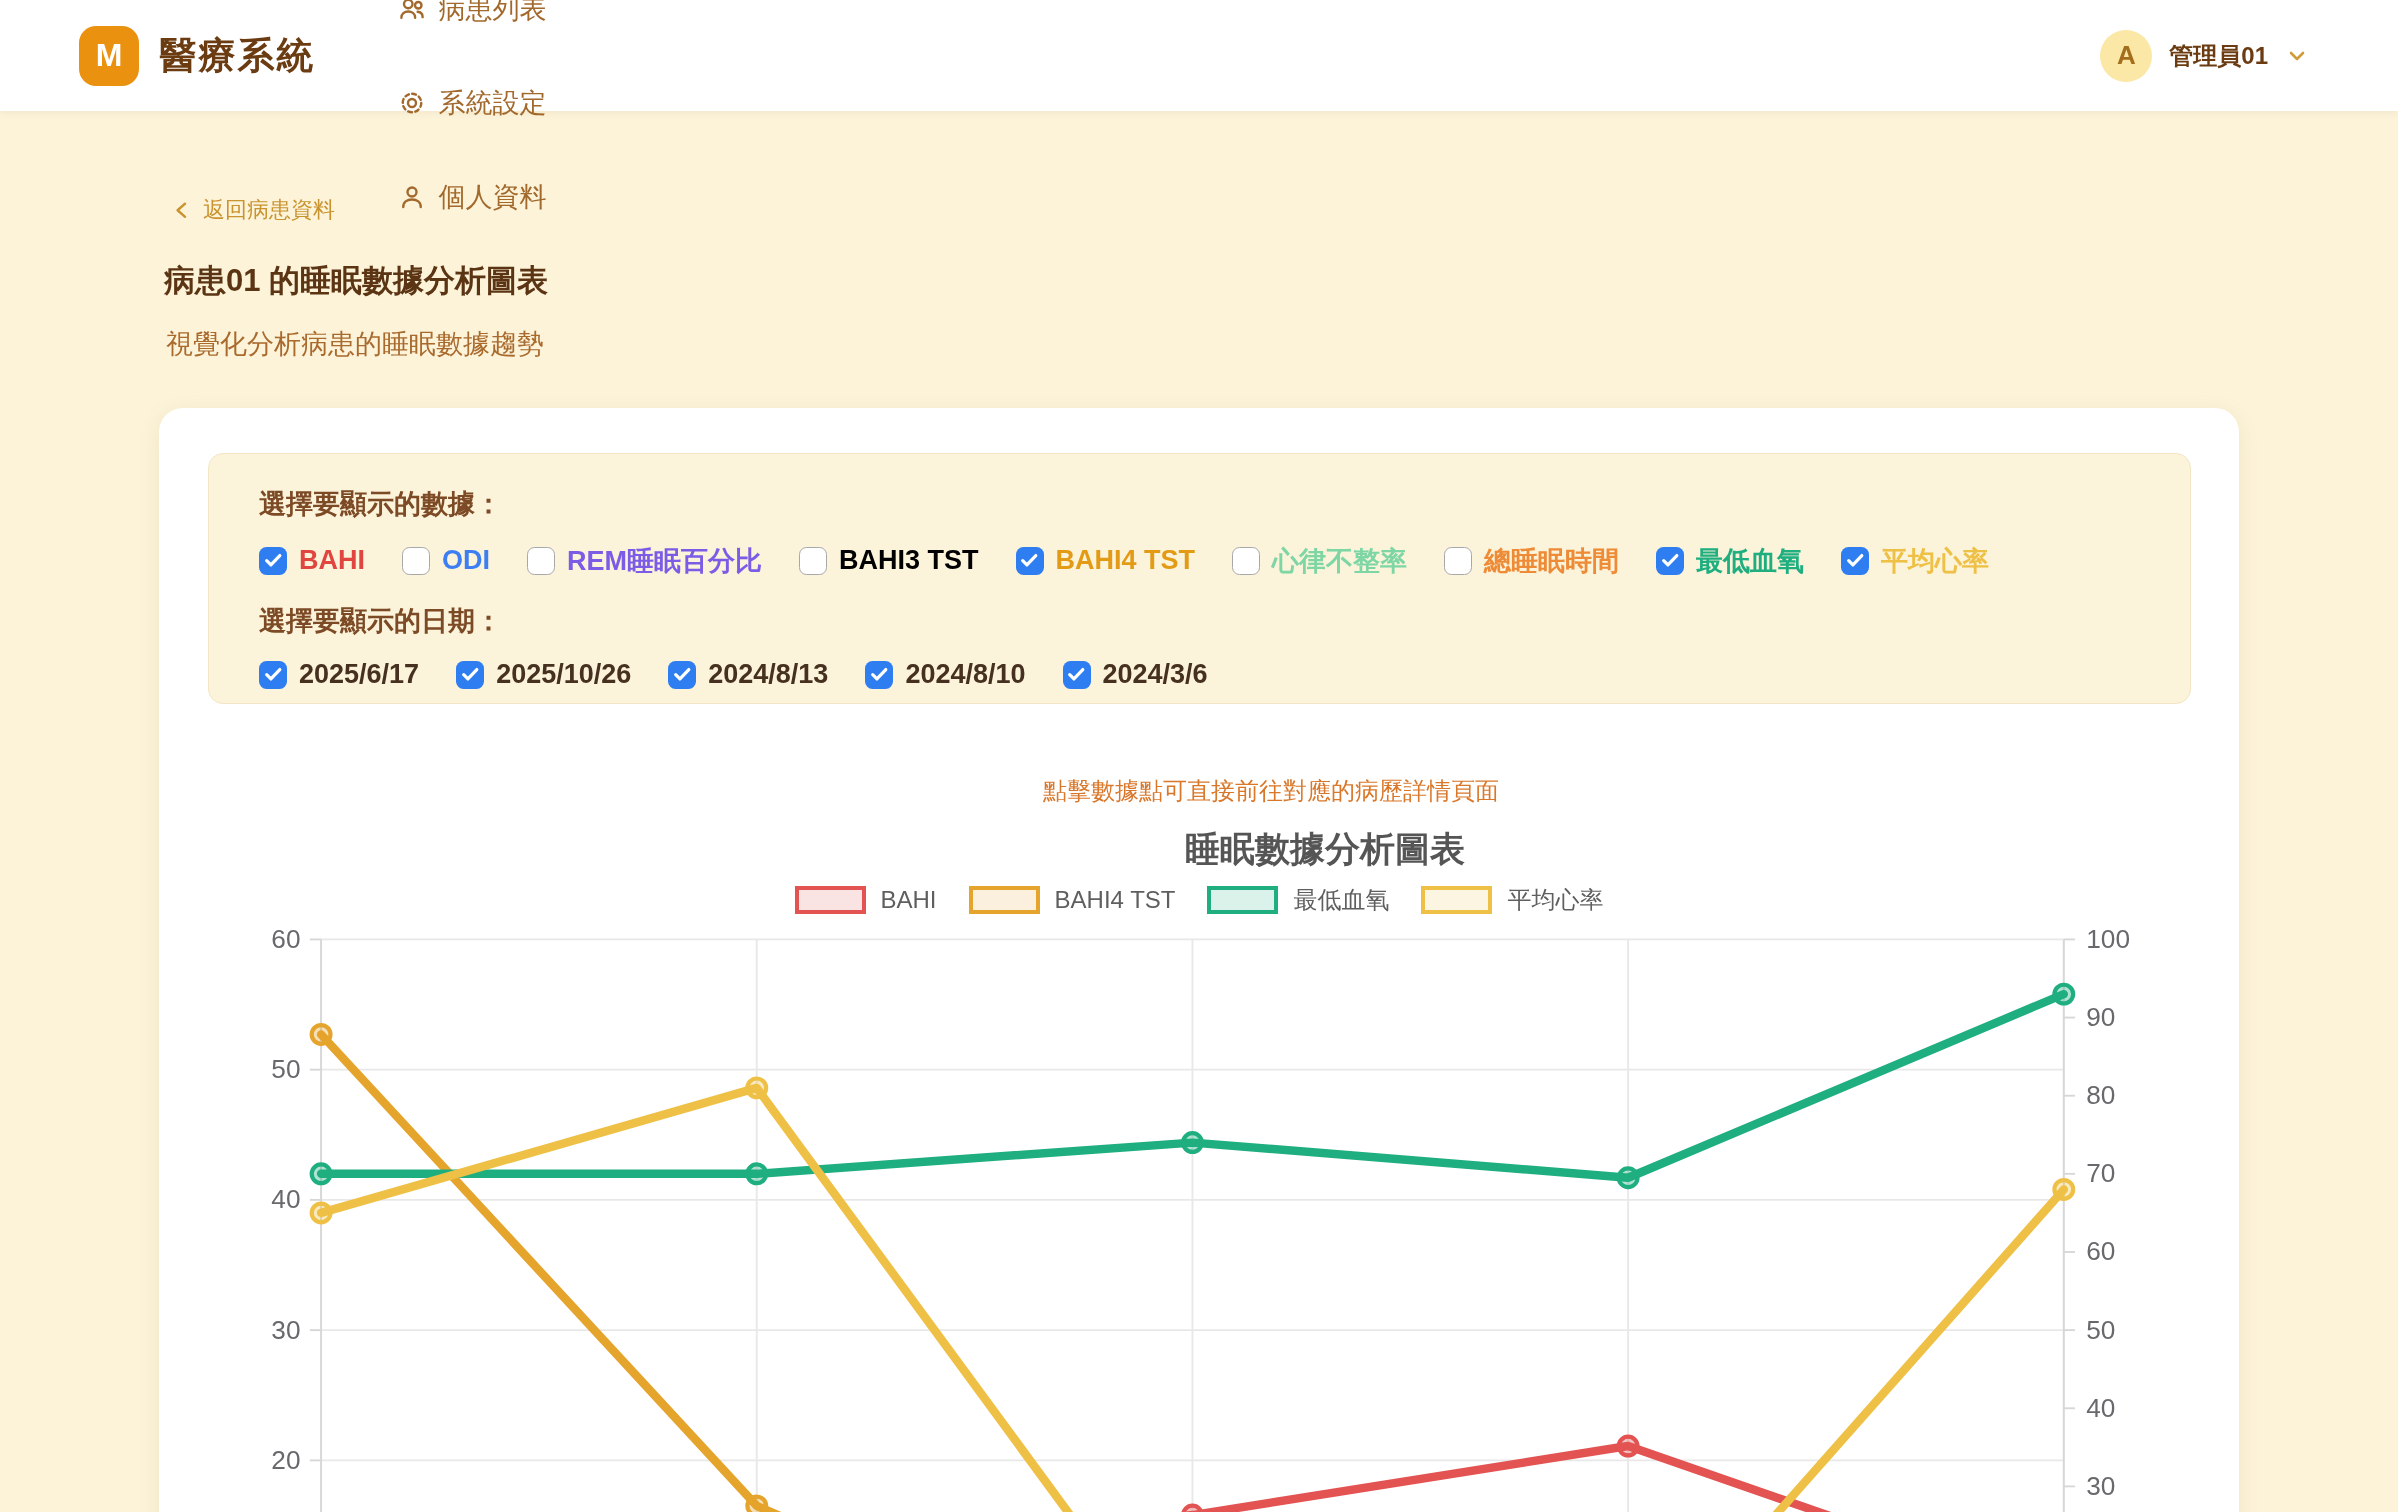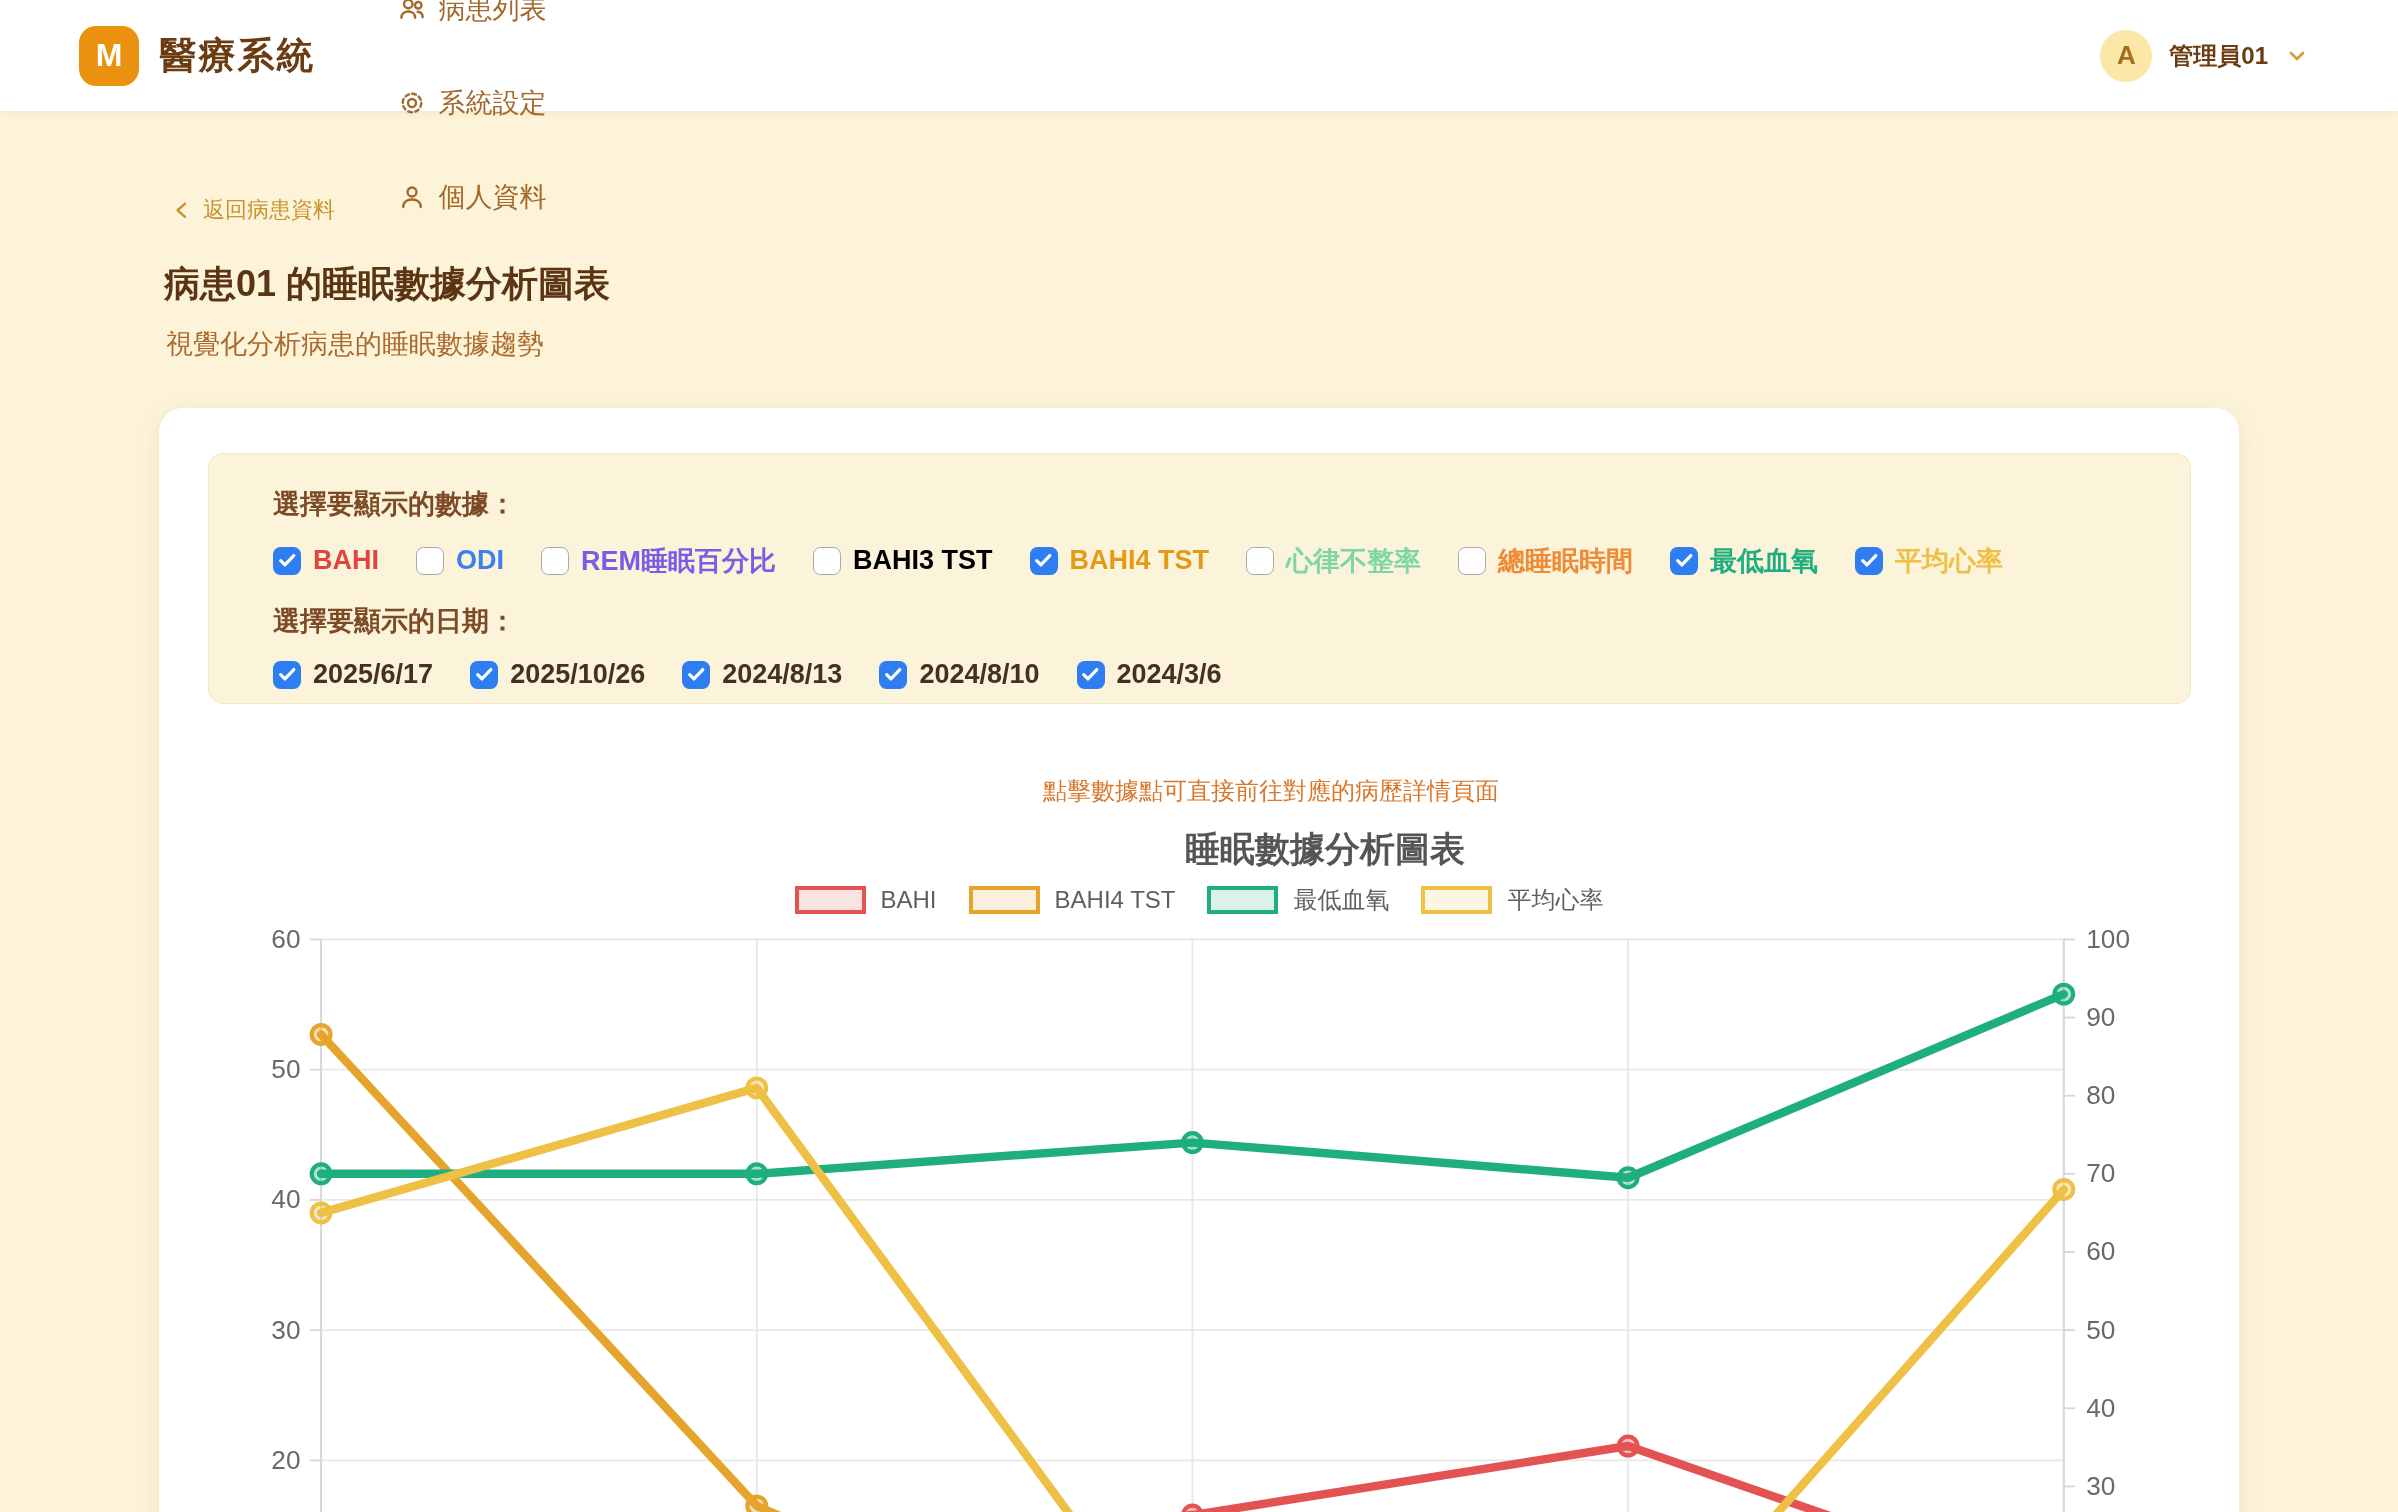--- a/index.html
+++ b/index.html
@@ -18,30 +18,30 @@
   .nav-right { margin-left:auto; margin-right:90px; display:flex; align-items:center; gap:17px; }
   .avatar { width:52px; height:52px; border-radius:50%; background:#fbe8a6; color:#a36f1d;
             display:flex; align-items:center; justify-content:center; font-size:26px; font-weight:bold; }
   .user-name { font-size:24px; color:#6b3c12; font-weight:600; }
   .chev { width:24px; height:24px; color:#d19b3a; }
 
   
   .back-link { position:absolute; left:171px; top:195px; display:flex; align-items:center; gap:9.4px;
                color:#c9932e; font-size:22px; cursor:pointer;text-align:center; }
   .back-link svg { width:22.5px; height:22.5px; }
-  .page-title { position:absolute; left:164px; top:260px; font-size:36px; font-weight:bold; color:#5b3414; }
+  .page-title { position:absolute; left:164px; top:260px; font-size:31px; font-weight:bold; color:#5b3414; }
   .page-subtitle { position:absolute; left:166px; top:326px; font-size:27px; color:#a96a2e; }
 
   
   .card { position:absolute; left:159px; top:408px; width:2080px; height:1171px; background:#ffffff;
           border-radius:24px; box-shadow:0 5.6px 20.6px rgba(170,140,70,.14); }
 
   
   .filter-panel { position:absolute; left:49px; top:45px; width:1983px; height:251px; background:#fbf3da;
-                  border:0.9px solid #f2e6c5; border-radius:15px; padding:32px 64px; }
+                  border:0.9px solid #f2e6c5; border-radius:15px; padding:32px 50px; }
   .filter-label { font-size:27px; font-weight:bold; color:#7d4a26; }
   .filter-row { display:flex; align-items:center; flex-wrap:nowrap; gap:37px; margin-top:20.6px; margin-bottom:24px; }
   .chk-item { display:flex; align-items:center; gap:12px; cursor:pointer; white-space:nowrap; }
   .chk-box { width:28px; height:28px; border-radius:7.5px; flex:0 0 auto; position:relative; }
   .chk-box.on { background:#2e7ef2; }
   .chk-box.off { background:#ffffff; border:1.9px solid #a8a8a8; }
   .chk-box svg { position:absolute; left:2.8px; top:2.8px; width:22.5px; height:22.5px; }
   .chk-label { font-size:27px; font-weight:600; }
   .date-label { color:#46301f; font-weight:600; }
 

